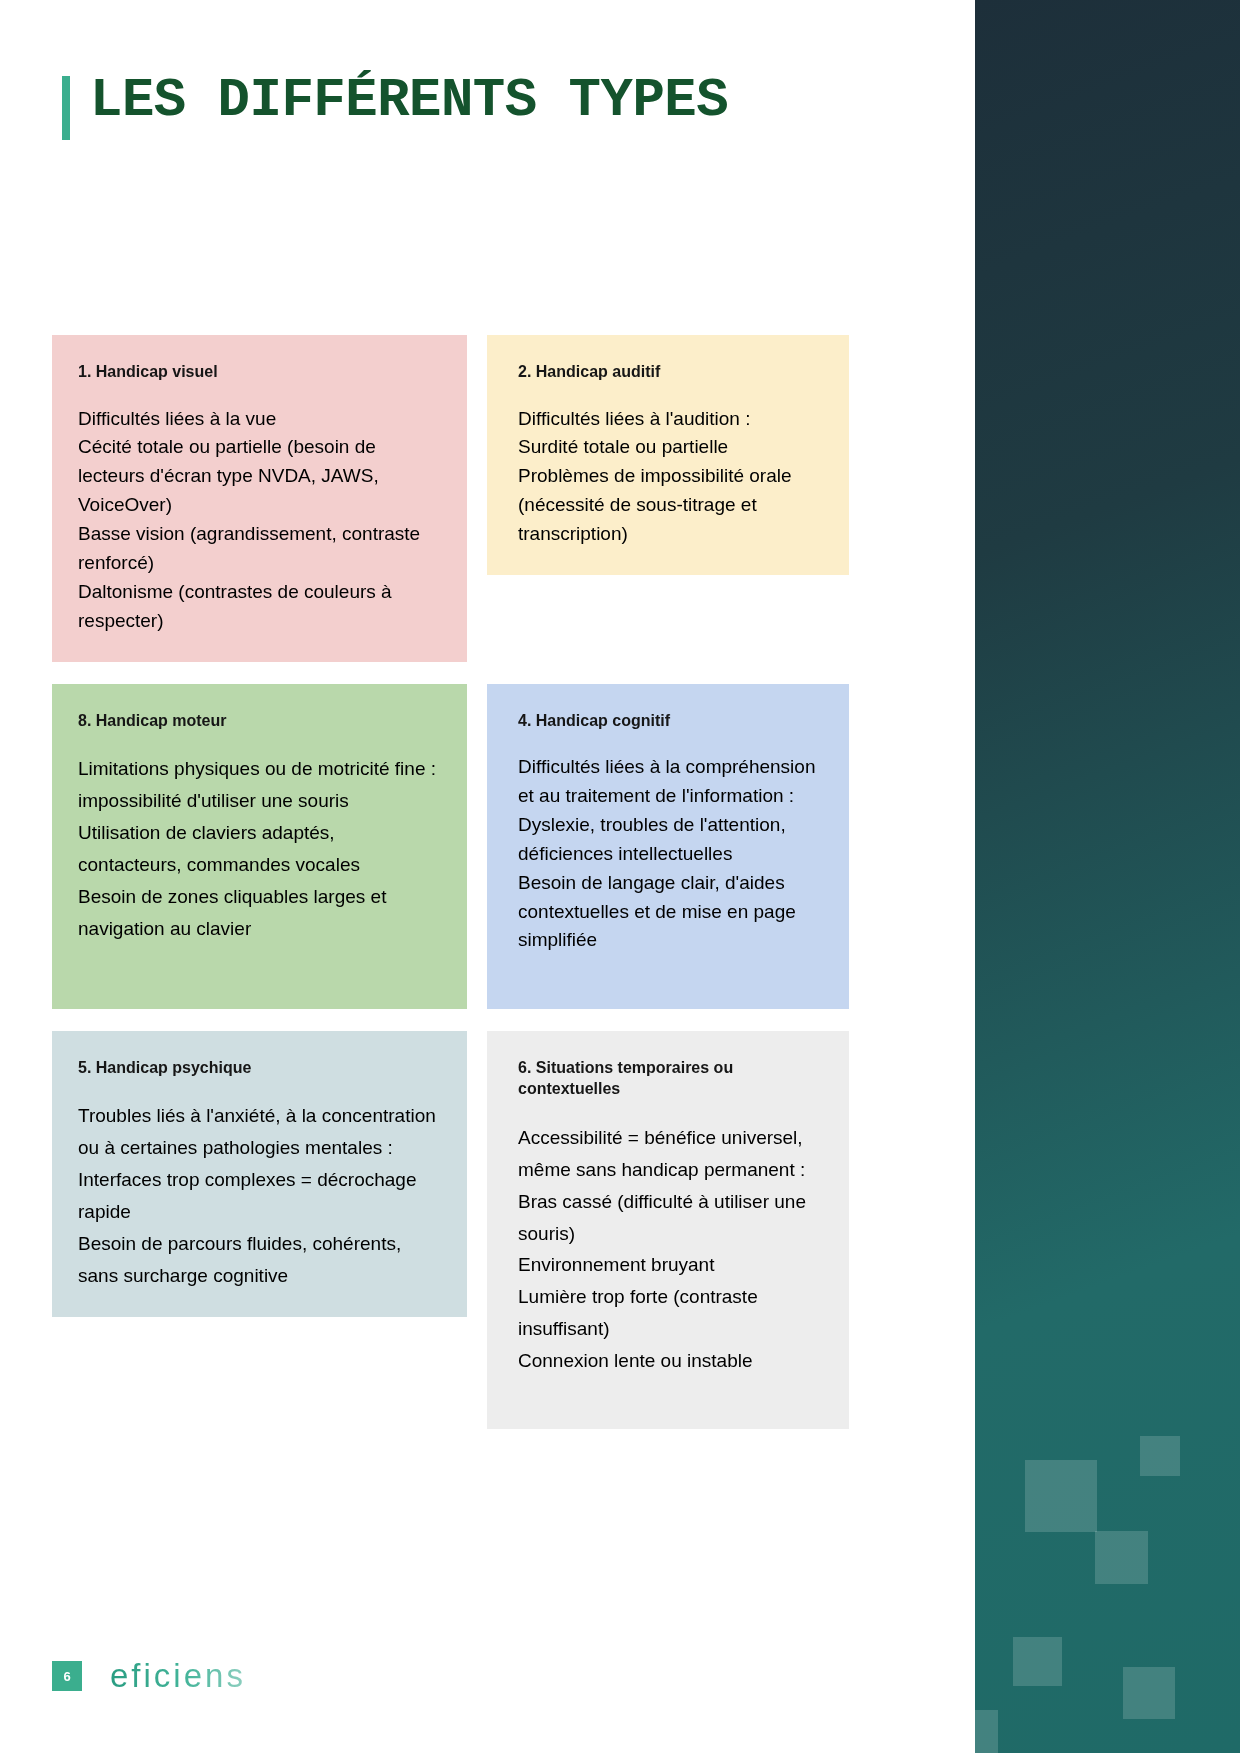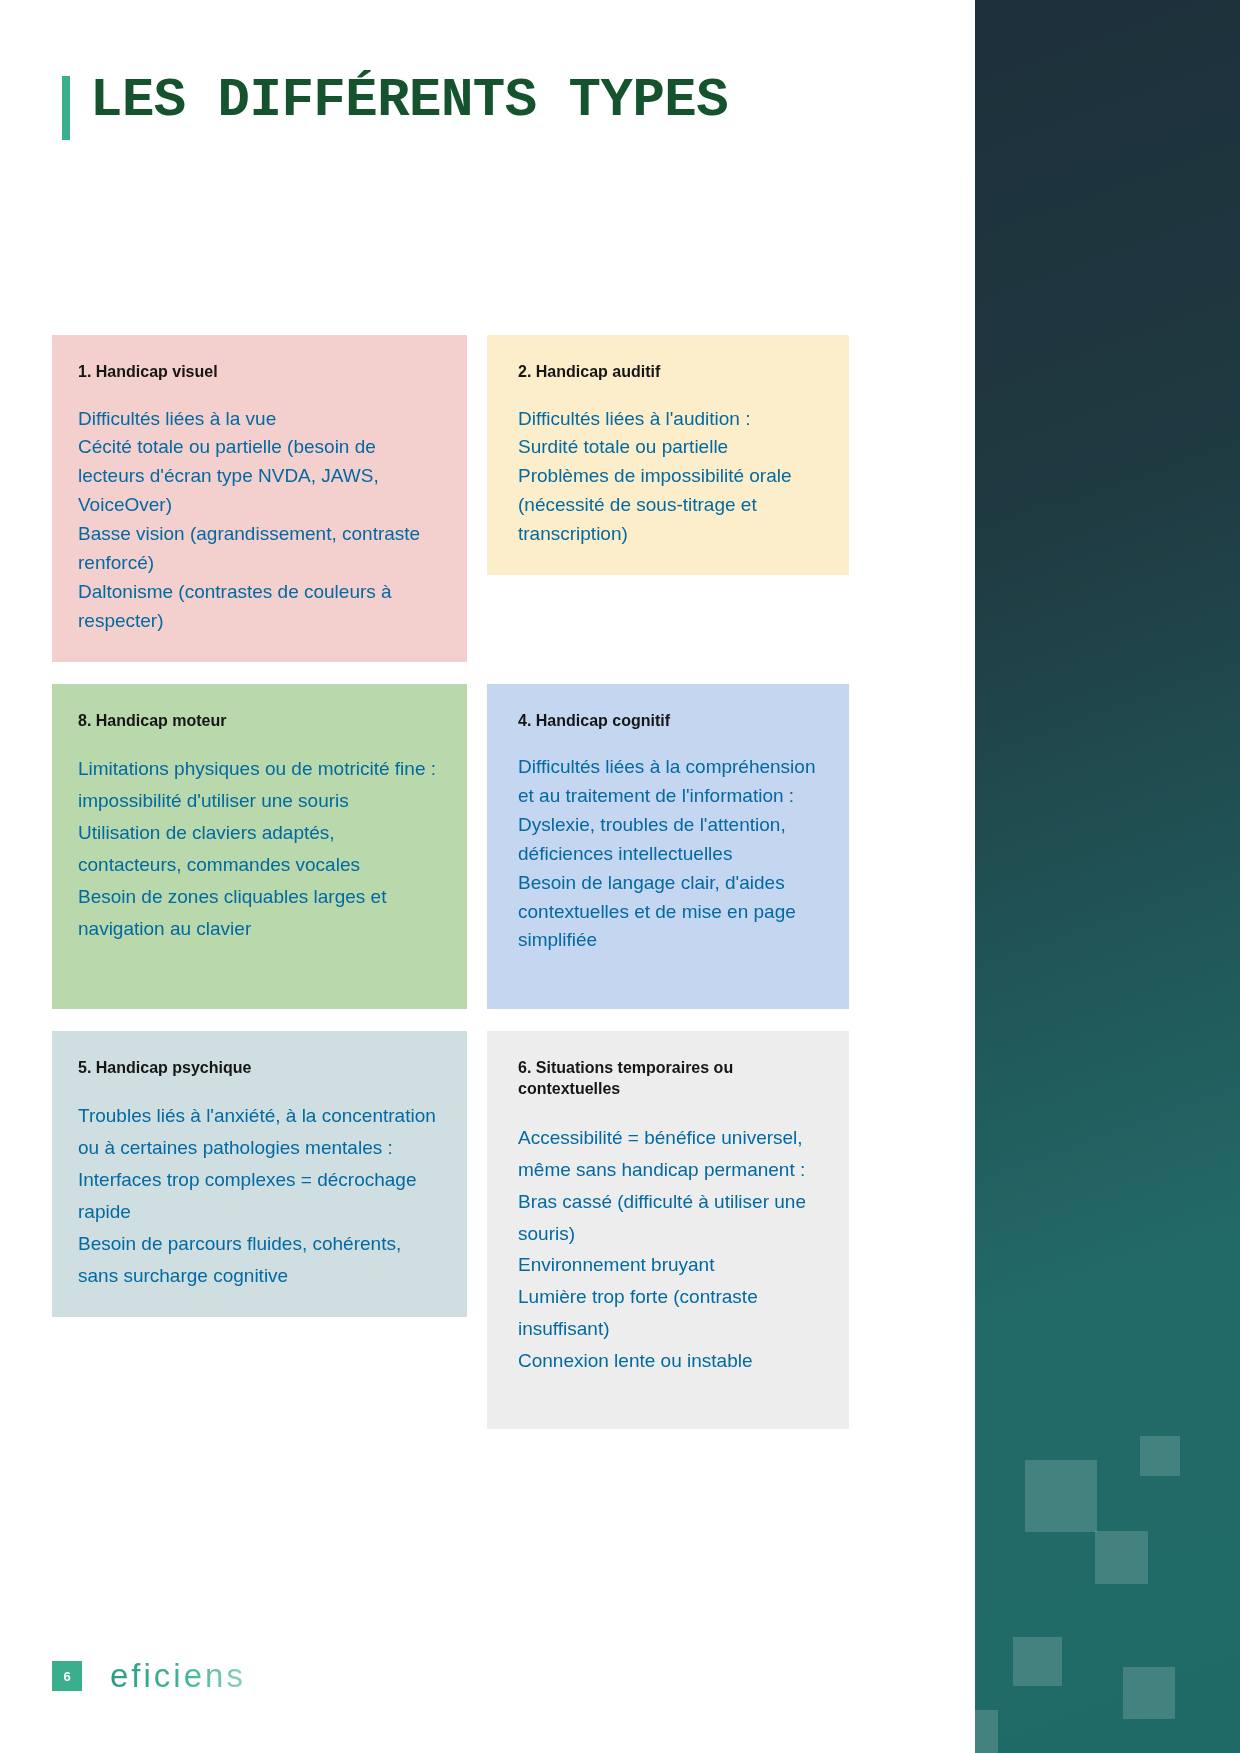--- a/index.html
+++ b/index.html
@@ -80,21 +80,21 @@
 
   .card-title {
     font-size:16px;
     font-weight:bold;
     color:#161616;
     line-height:1.35;
     margin-bottom:22px;
   }
   .card-body {
     font-size:19px;
-    color:#0369a1;
+    color:#000000;
     line-height:1.52;
     white-space:pre-line;
   }
   .card-body.loose { line-height:1.68; }
 
   
   .footer {
     position:absolute;
     left:52px;
     bottom:58px;

